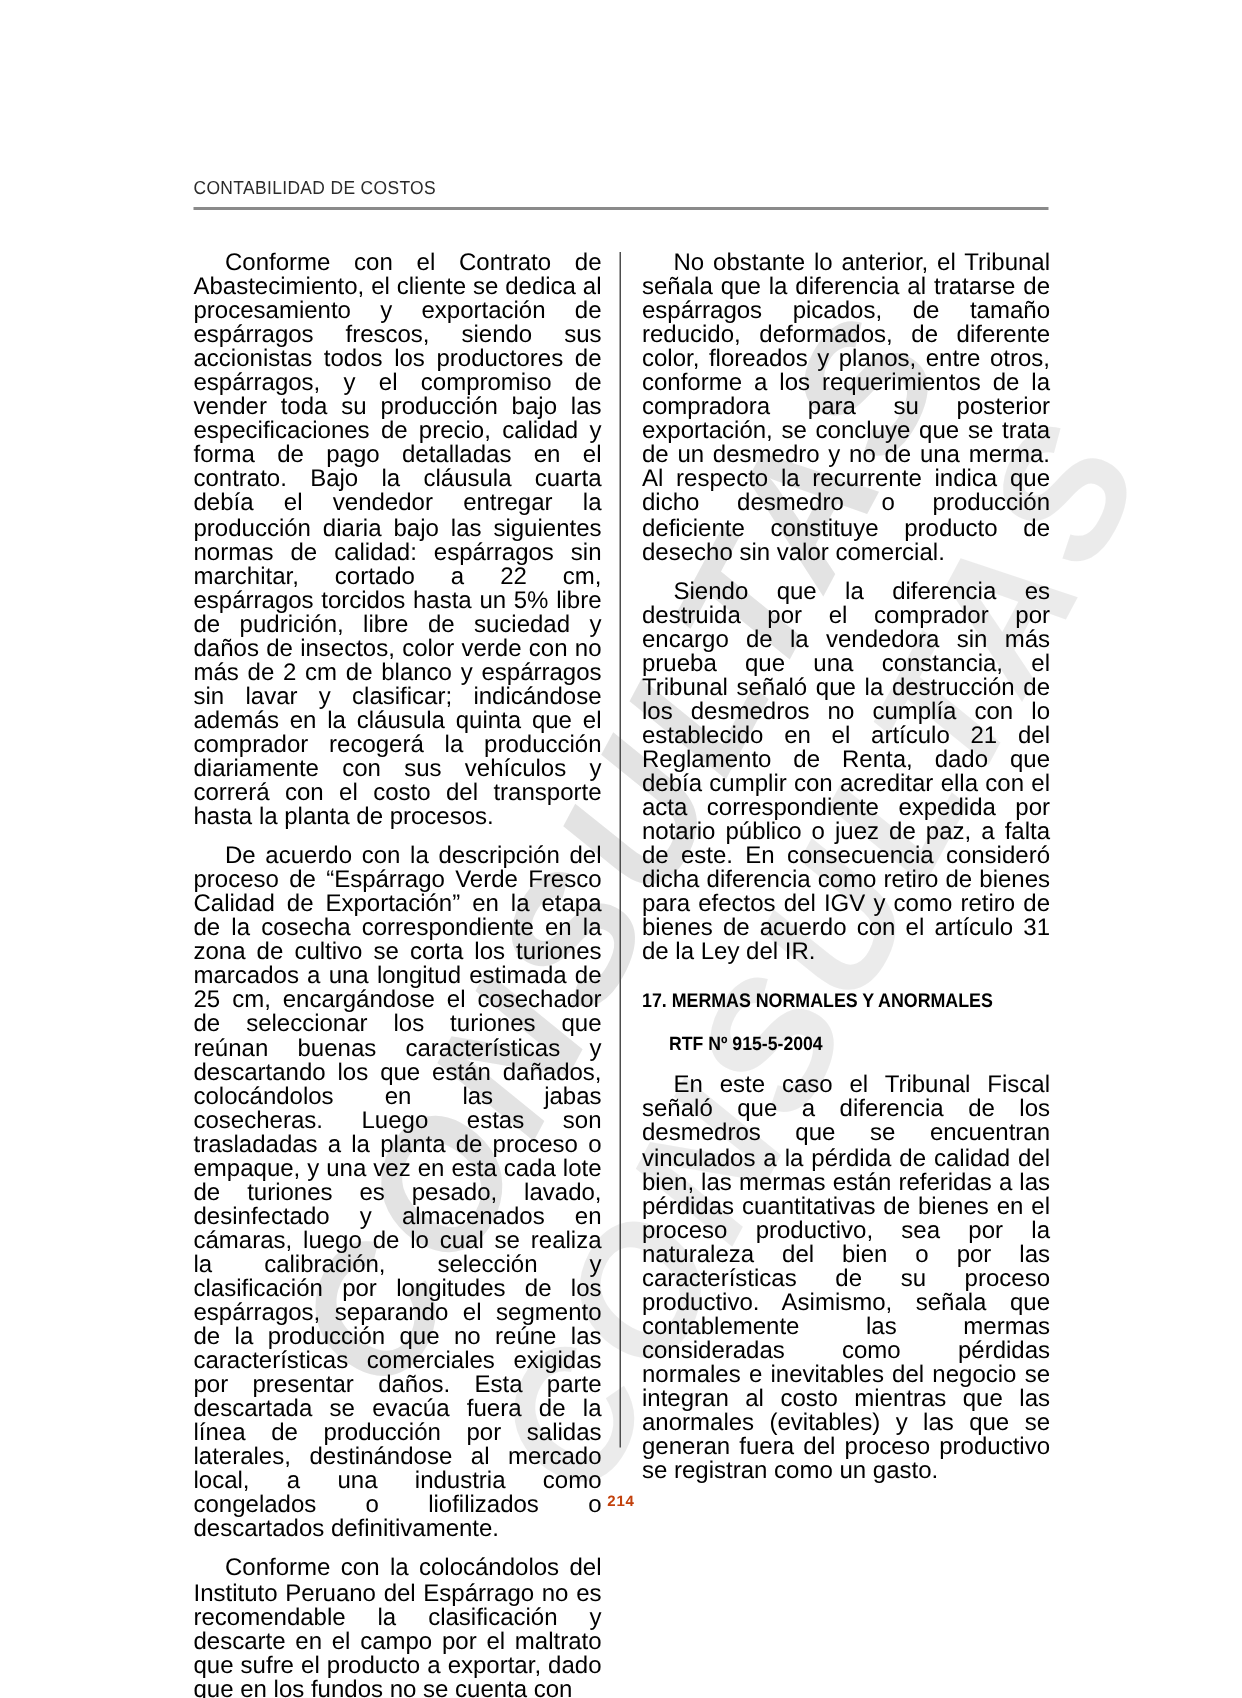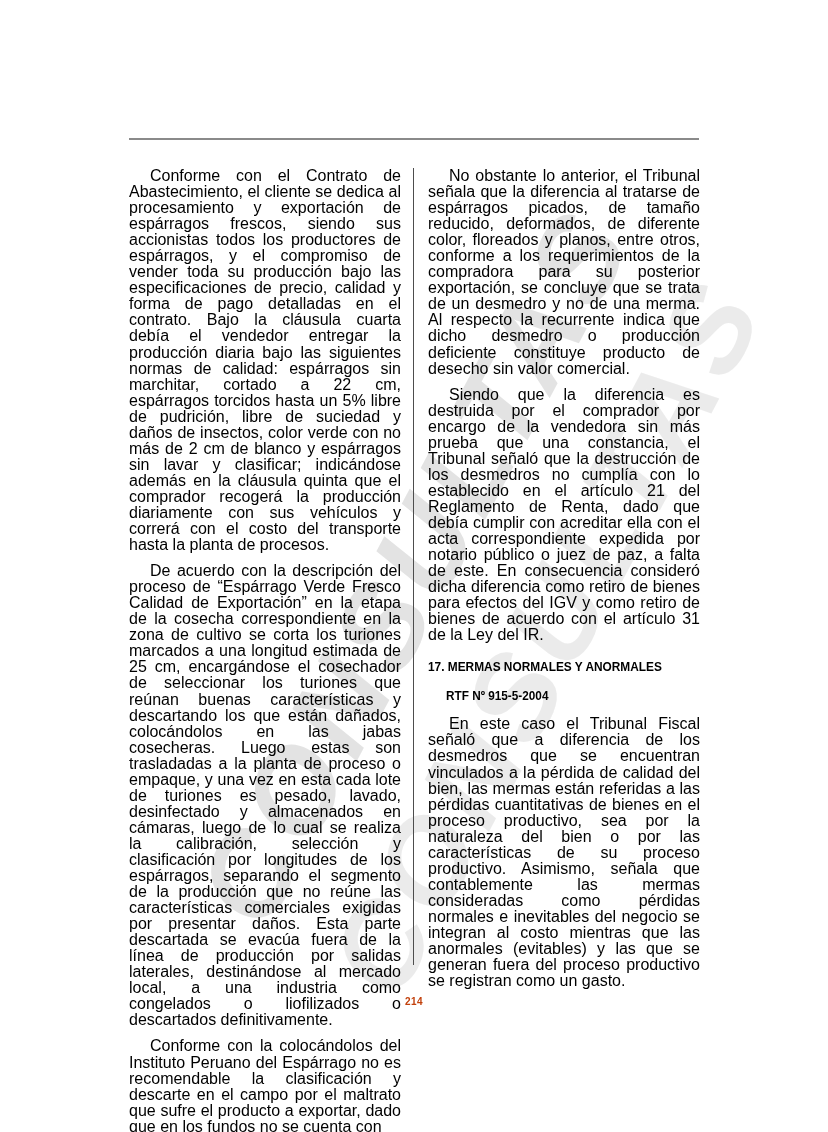--- a/index.html
+++ b/index.html
@@ -159,20 +159,23 @@
 
 <div class="page">
 
   <div class="watermark-layer">
     <div class="watermark wm-1">CONSULTAS</div>
     <div class="watermark wm-2">CONSULTAS</div>
   </div>
 
   <div class="content">
 
+    <div class="running-head">
+      <div class="running-head-text">CONTABILIDAD DE COSTOS</div>
+    </div>
     <div class="header-rule"></div>
 
     <div class="columns">
 
       <div class="col-divider"></div>
 
       <div class="col col-left">
         <p class="para">Conforme con el Contrato de Abastecimiento, el cliente se dedica al procesamiento y exportación de espárragos frescos, siendo sus accionistas todos los productores de espárragos, y el compromiso de vender toda su producción bajo las especificaciones de precio, calidad y forma de pago detalladas en el contrato. Bajo la cláusula cuarta debía el vendedor entregar la producción diaria bajo las siguientes normas de calidad: espárragos sin marchitar, cortado a 22 cm, espárragos torcidos hasta un 5% libre de pudrición, libre de suciedad y daños de insectos, color verde con no más de 2 cm de blanco y espárragos sin lavar y clasificar; indicándose además en la cláusula quinta que el comprador recogerá la producción diariamente con sus vehículos y correrá con el costo del transporte hasta la planta de procesos.</p>
         <p class="para">De acuerdo con la descripción del proceso de “Espárrago Verde Fresco Calidad de Exportación” en la etapa de la cosecha correspondiente en la zona de cultivo se corta los turiones marcados a una longitud estimada de 25 cm, encargándose el cosechador de seleccionar los turiones que reúnan buenas características y descartando los que están dañados, colocándolos en las jabas cosecheras. Luego estas son trasladadas a la planta de proceso o empaque, y una vez en esta cada lote de turiones es pesado, lavado, desinfectado y almacenados en cámaras, luego de lo cual se realiza la calibración, selección y clasificación por longitudes de los espárragos, separando el segmento de la producción que no reúne las características comerciales exigidas por presentar daños. Esta parte descartada se evacúa fuera de la línea de producción por salidas laterales, destinándose al mercado local, a una industria como congelados o liofilizados o descartados definitivamente.</p>
         <p class="para">Conforme con la colocándolos del Instituto Peruano del Espárrago no es recomendable la clasificación y descarte en el campo por el maltrato que sufre el producto a exportar, dado que en los fundos no se cuenta con</p>

